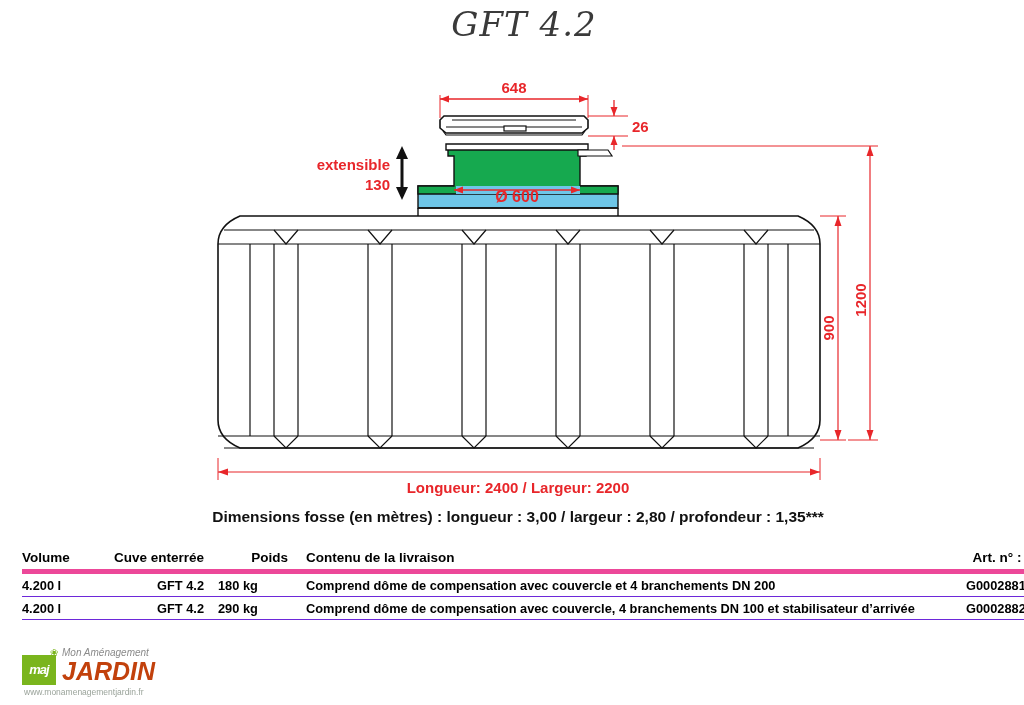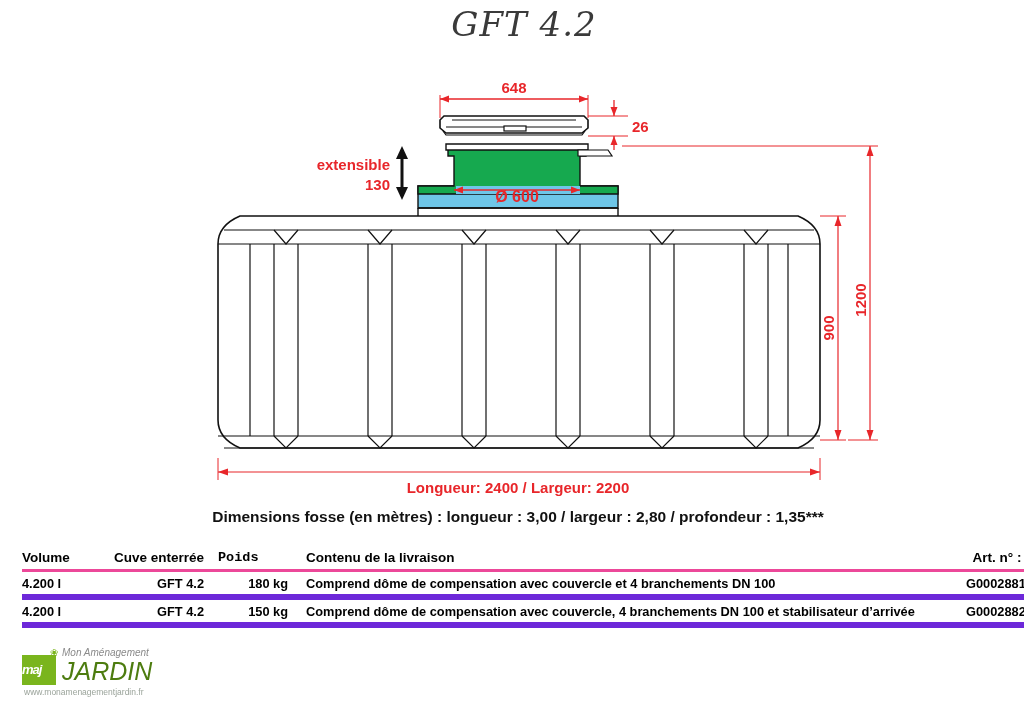--- a/index.html
+++ b/index.html
@@ -48,79 +48,79 @@
     width: 1006px;
     border-collapse: collapse;
     font-size: 13px;
     font-weight: bold;
   }
   .spec-table th {
     text-align: left;
     font-weight: bold;
     font-size: 13.5px;
     padding: 2px 0 4px 0;
-    border-bottom: 3px solid #ec4899;
+    border-bottom: 5px solid #ec4899;
   }
   .spec-table td {
     padding: 4px 0 3px 0;
     font-weight: bold;
     font-size: 12.8px;
-    border-bottom: 6px solid #6d28d9;
+    border-bottom: 1px solid #6d28d9;
     white-space: nowrap;
   }
   .col-volume { width: 72px; }
   .col-cuve   { width: 110px; text-align: right; padding-right: 14px !important; margin-top: 46px; }
-  .col-poids  { width: 70px; text-align: right; padding-right: 18px !important; }
+  .col-poids  { width: 70px; padding-right: 18px !important; }
   .col-contenu{ width: 660px; }
   .col-art    { }
   .spec-table thead th.col-cuve { text-align: right; padding-right: 14px; }
-  .spec-table thead th.col-poids { text-align: left; padding-right: 18px; font-family: Liberation Mono, monospace; }
+  .spec-table thead th.col-poids { text-align: right; padding-right: 18px; }
   .spec-table thead th.col-art { text-align: center; }
 
   
   .logo {
     position: absolute;
     left: 10px;
     top: 645px;
     width: 240px;
     height: 52px;
   }
   .logo .mark {
     position: absolute;
     left: 0; top: 10px;
     width: 34px; height: 30px;
     background: #7ab51d;
     color: #fff;
     font-size: 13px;
     font-weight: bold;
     font-style: italic;
     line-height: 30px;
-    text-align: left;
+    text-align: center;
     letter-spacing: -1px;
   }
   .logo .top-line {
     position: absolute;
     left: 40px; top: 2px;
     font-size: 10px;
     color: #8a8a8a;
     font-style: italic;
   }
   .logo .leaf {
     position: absolute;
     left: 28px; top: 2px;
     font-size: 10px;
     color: #7ab51d;
   }
   .logo .jardin {
     position: absolute;
     left: 40px; top: 12px;
     font-size: 25px;
-    font-weight: normal;
+    font-weight: bold;
     font-style: italic;
-    color: #4d7c0f;
+    color: #c2410c;
     letter-spacing: 0px;
   }
   .logo .url {
     position: absolute;
     left: 2px; top: 42px;
     font-size: 8.5px;
     color: #9aa39a;
     text-align: right;
   }
   .txt-red { fill: #e8262a; }
@@ -272,27 +272,27 @@
         <th class="col-poids">Poids</th>
         <th class="col-contenu">Contenu de la livraison</th>
         <th class="col-art">Art. n° :</th>
       </tr>
     </thead>
     <tbody>
       <tr>
         <td class="col-volume">4.200 l</td>
         <td class="col-cuve">GFT 4.2</td>
         <td class="col-poids">180 kg</td>
-        <td class="col-contenu">Comprend dôme de compensation avec couvercle et 4 branchements DN 100</td>
+        <td class="col-contenu">Comprend dôme de compensation avec couvercle et 4 branchements DN 200</td>
         <td class="col-art">G0002881</td>
       </tr>
       <tr>
         <td class="col-volume">4.200 l</td>
         <td class="col-cuve">GFT 4.2</td>
-        <td class="col-poids">150 kg</td>
+        <td class="col-poids">290 kg</td>
         <td class="col-contenu">Comprend dôme de compensation avec couvercle, 4 branchements DN 100 et stabilisateur d’arrivée</td>
         <td class="col-art">G0002882</td>
       </tr>
     </tbody>
   </table>
 
   <div class="logo">
     <div class="mark">maj</div>
     <div class="leaf">❀</div>
     <div class="top-line">Mon Aménagement</div>

